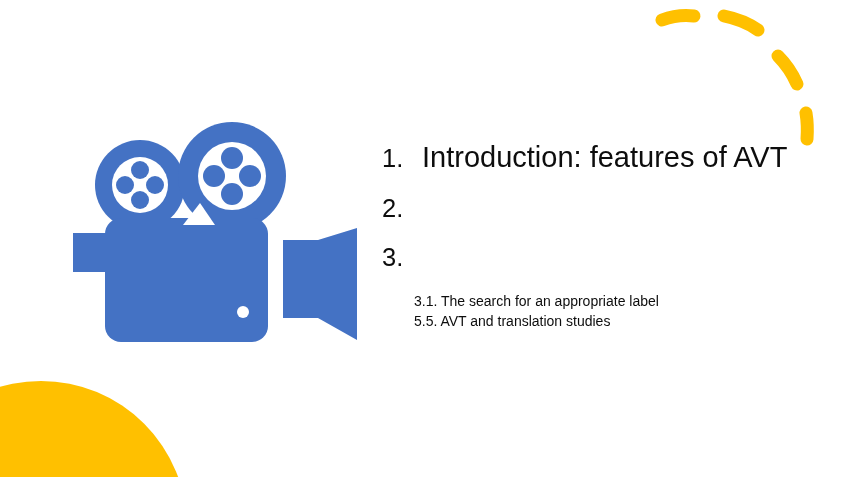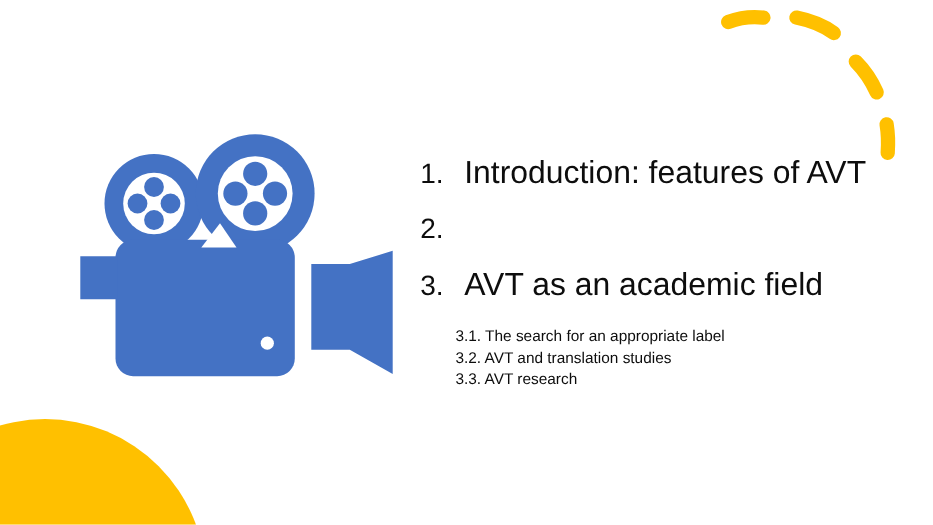--- a/index.html
+++ b/index.html
@@ -136,24 +136,22 @@
       <span class="agenda-num">1.</span>
       <span class="agenda-text">Introduction: features of AVT</span>
     </div>
 
     <div class="agenda-item">
       <span class="agenda-num">2.</span>
     </div>
 
     <div class="agenda-item">
       <span class="agenda-num">3.</span>
-      <span class="agenda-text">AVT as an academic field</span>
     </div>
 
     <div id="agenda-sub">
       <div class="agenda-subitem">3.1. The search for an appropriate label</div>
-      <div class="agenda-subitem">3.2. AVT and translation studies</div>
-      <div class="agenda-subitem">3.3. AVT research</div>
+      <div class="agenda-subitem">5.5. AVT and translation studies</div>
     </div>
 
   </div>
 
 </div>
 
 </body></html>

